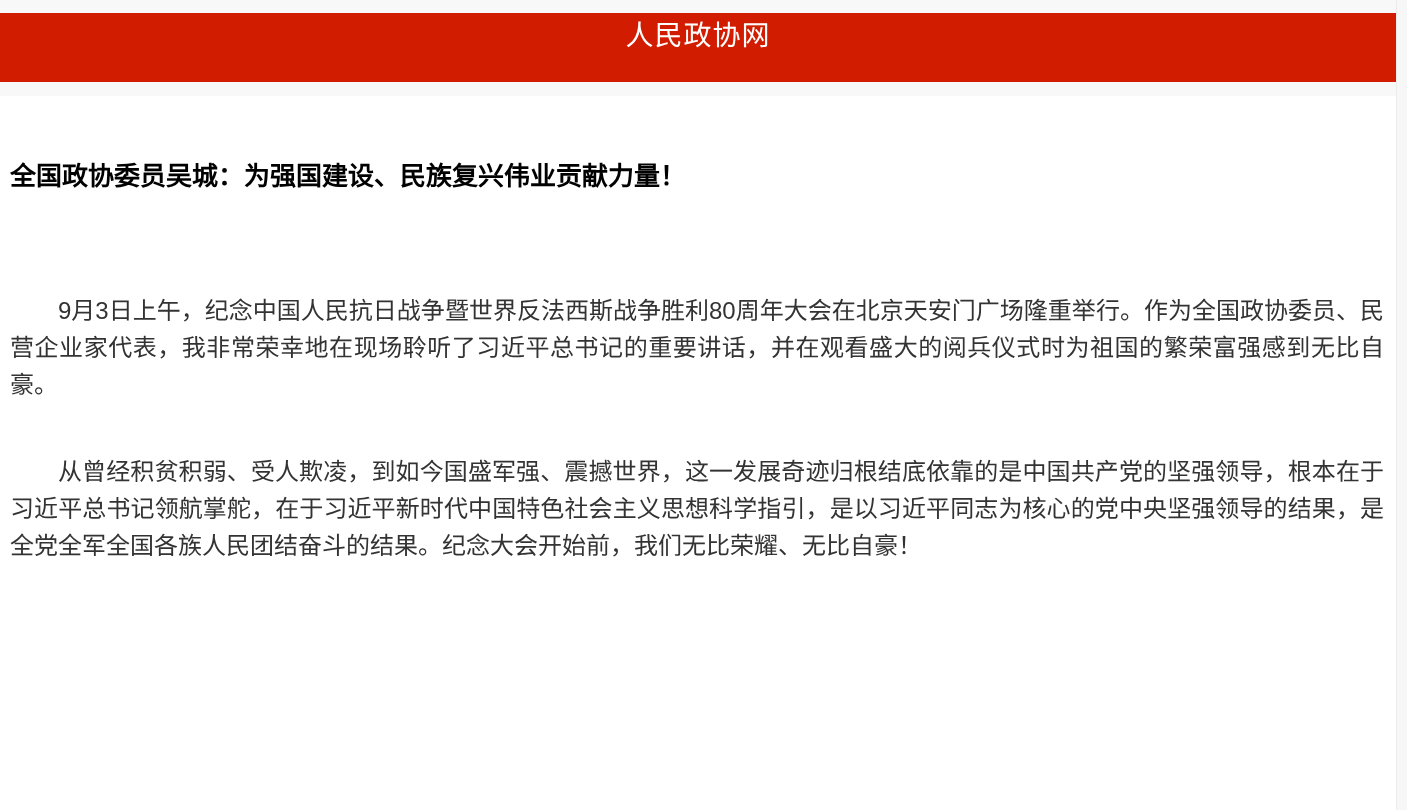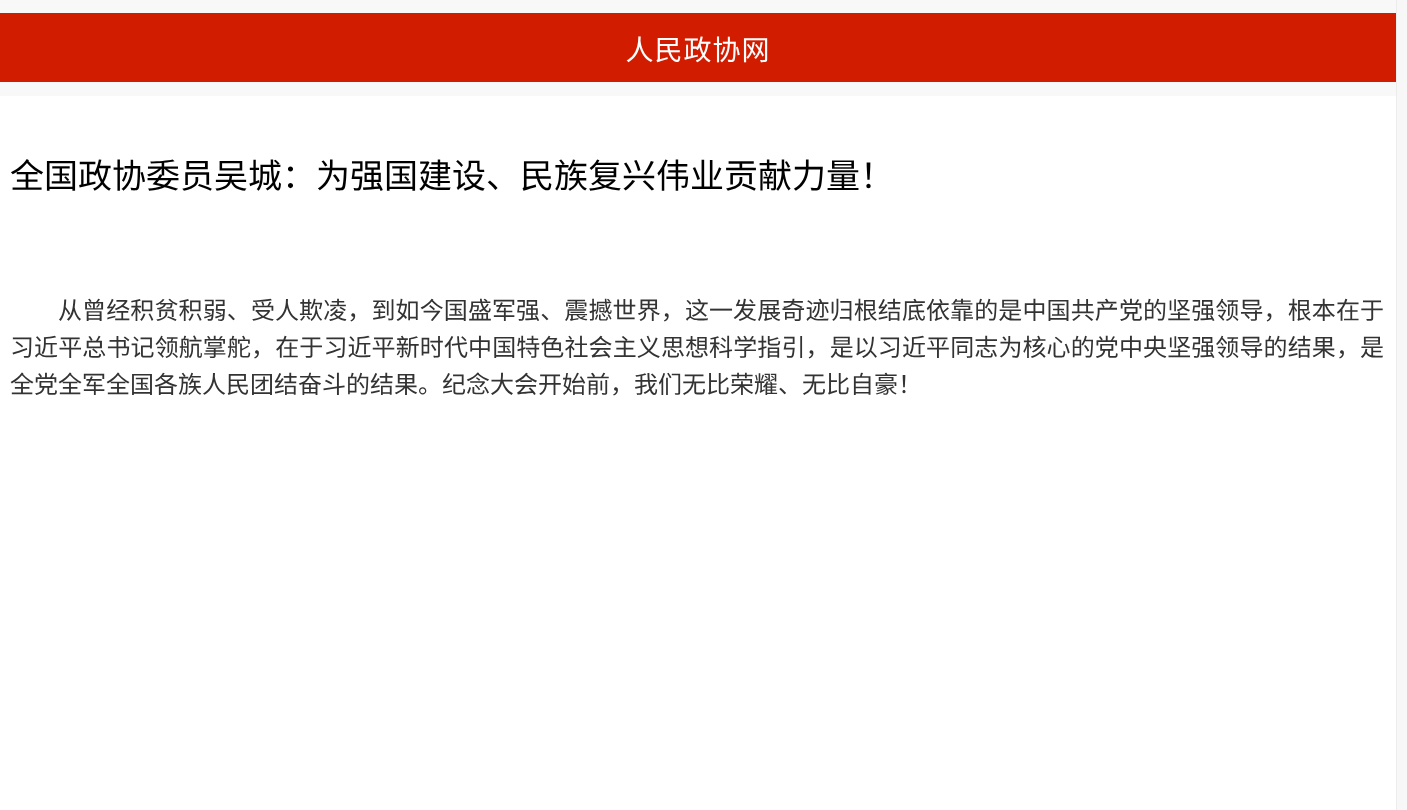--- a/index.html
+++ b/index.html
@@ -13,43 +13,43 @@
 
   .page {
     width: 1396px; 
     padding-top: 13px;
   }
 
   .banner {
     height: 69px;
     background: #d21c00;
     display: flex;
-    align-items: center;
+    align-items: flex-start;
     justify-content: center;
   }
   .banner-title {
     color: #ffffff;
     font-size: 28px;
     font-weight: 400;
     letter-spacing: 1px;
     cursor: pointer;
   }
 
   .content {
     background: #ffffff;
     margin-top: 14px;
     min-height: 714px;
     padding: 0 12px 40px 10px;
   }
 
   .article-title {
     padding-top: 62px;
-    font-size: 34px;
+    font-size: 26px;
     line-height: 36px;
-    font-weight: normal;
+    font-weight: bold;
     color: #000000;
   }
 
   .article-body { padding-top: 98px; }
 
   .article-body p {
     font-size: 24px;
     line-height: 37px;
     color: #333333;
     text-align: justify;
@@ -75,20 +75,21 @@
 
   <header class="banner">
     <span class="banner-title">人民政协网</span>
   </header>
 
   <main class="content">
 
     <h1 class="article-title">全国政协委员吴城：为强国建设、民族复兴伟业贡献力量！</h1>
 
     <div class="article-body">
+      <p>9月3日上午，纪念中国人民抗日战争暨世界反法西斯战争胜利80周年大会在北京天安门广场隆重举行。作为全国政协委员、民营企业家代表，我非常荣幸地在现场聆听了习近平总书记的重要讲话，并在观看盛大的阅兵仪式时为祖国的繁荣富强感到无比自豪。</p>
       <p>从曾经积贫积弱、受人欺凌，到如今国盛军强、震撼世界，这一发展奇迹归根结底依靠的是中国共产党的坚强领导，根本在于习近平总书记领航掌舵，在于习近平新时代中国特色社会主义思想科学指引，是以习近平同志为核心的党中央坚强领导的结果，是全党全军全国各族人民团结奋斗的结果。纪念大会开始前，我们无比荣耀、无比自豪！</p>
     </div>
 
   </main>
 
 </div>
 
 <div class="scrollbar-track"></div>
 
 </body></html>

